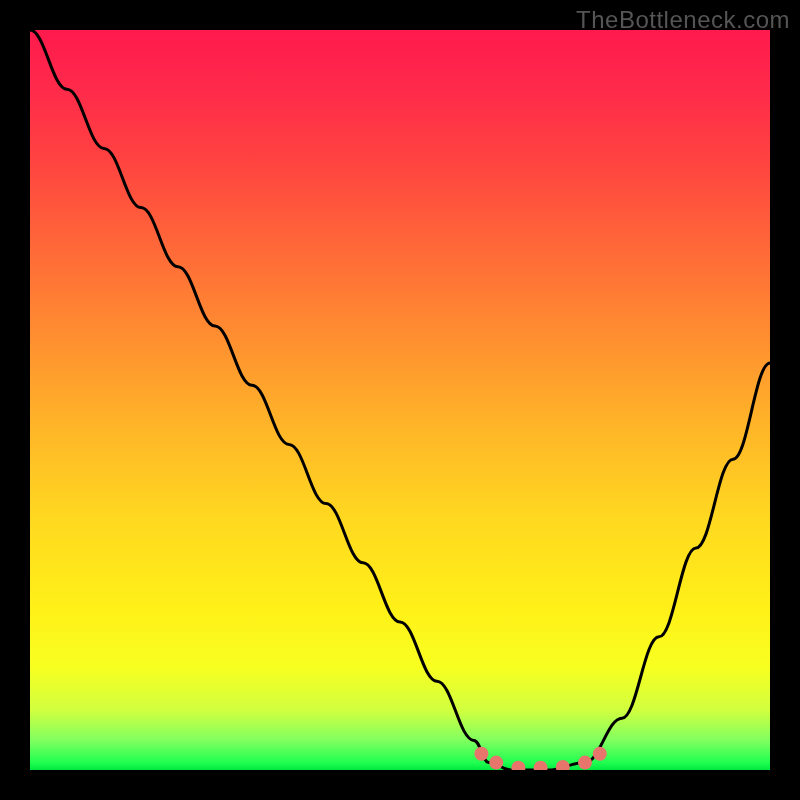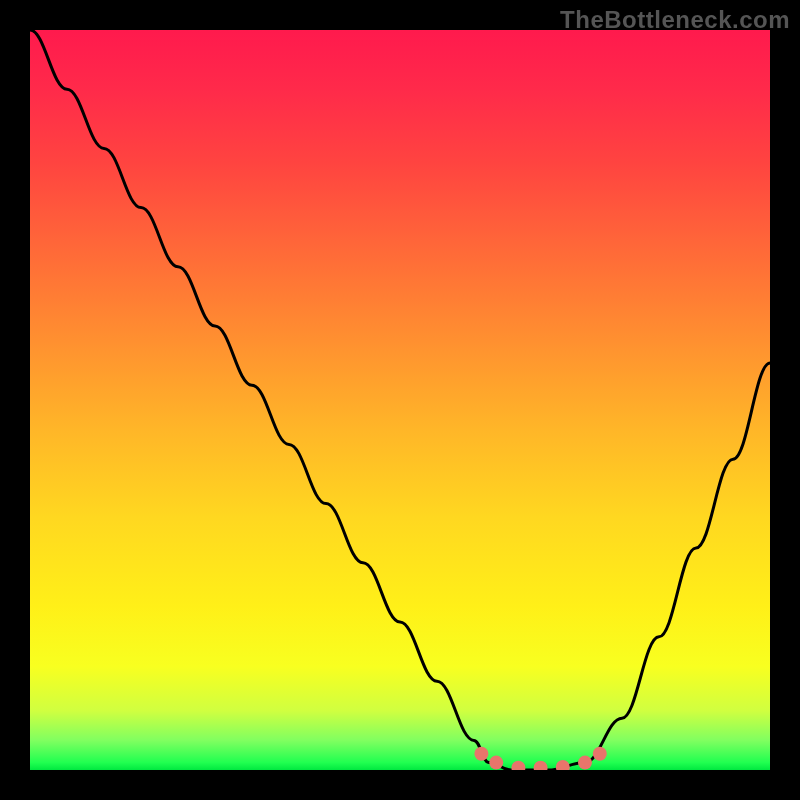--- a/index.html
+++ b/index.html
@@ -10,21 +10,21 @@
     position: relative;
     font-family: Arial, sans-serif;
     overflow: hidden;
   }
   .watermark {
     position: absolute;
     top: 6px;
     right: 10px;
     color: #555;
     font-size: 24px;
-    font-weight: 700;
+    font-weight: 400;
     z-index: 10;
     letter-spacing: 0.5px;
   }
   .plot-area {
     position: absolute;
     left: 30px;
     top: 30px;
     width: 740px;
     height: 740px;
     overflow: hidden;

